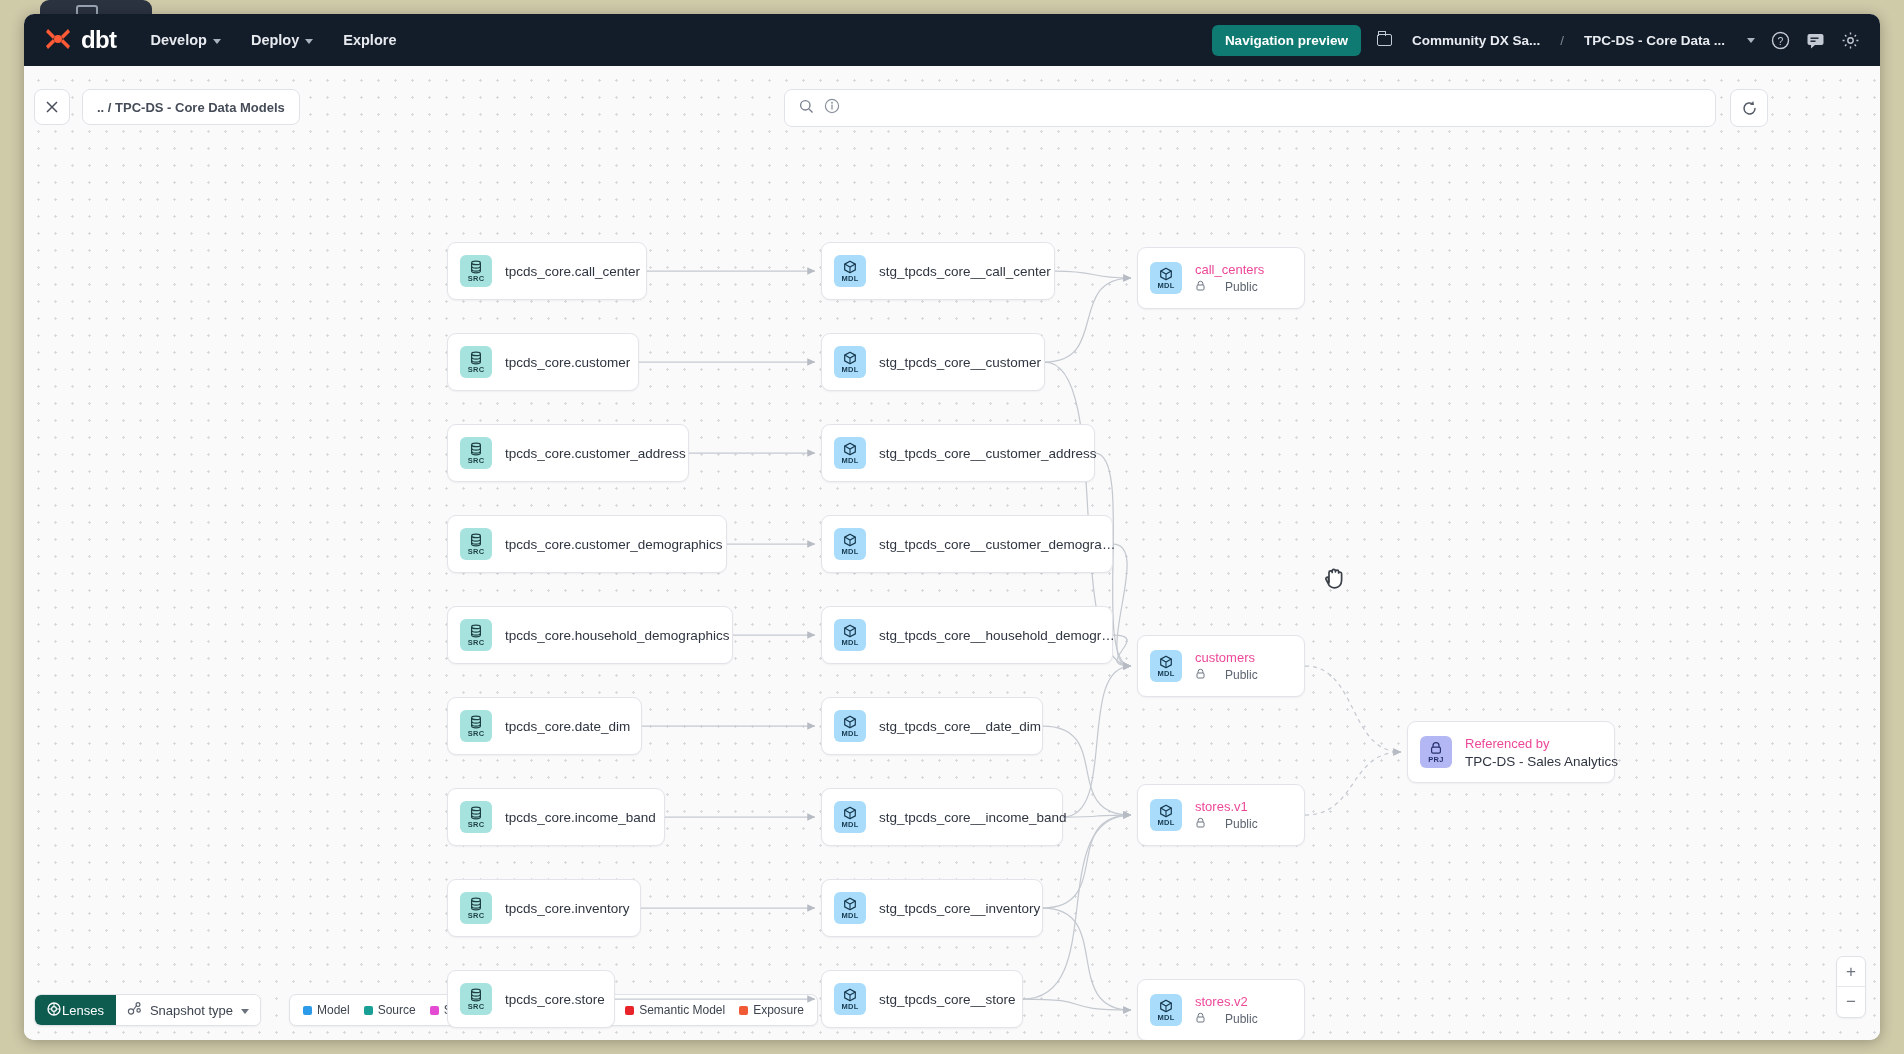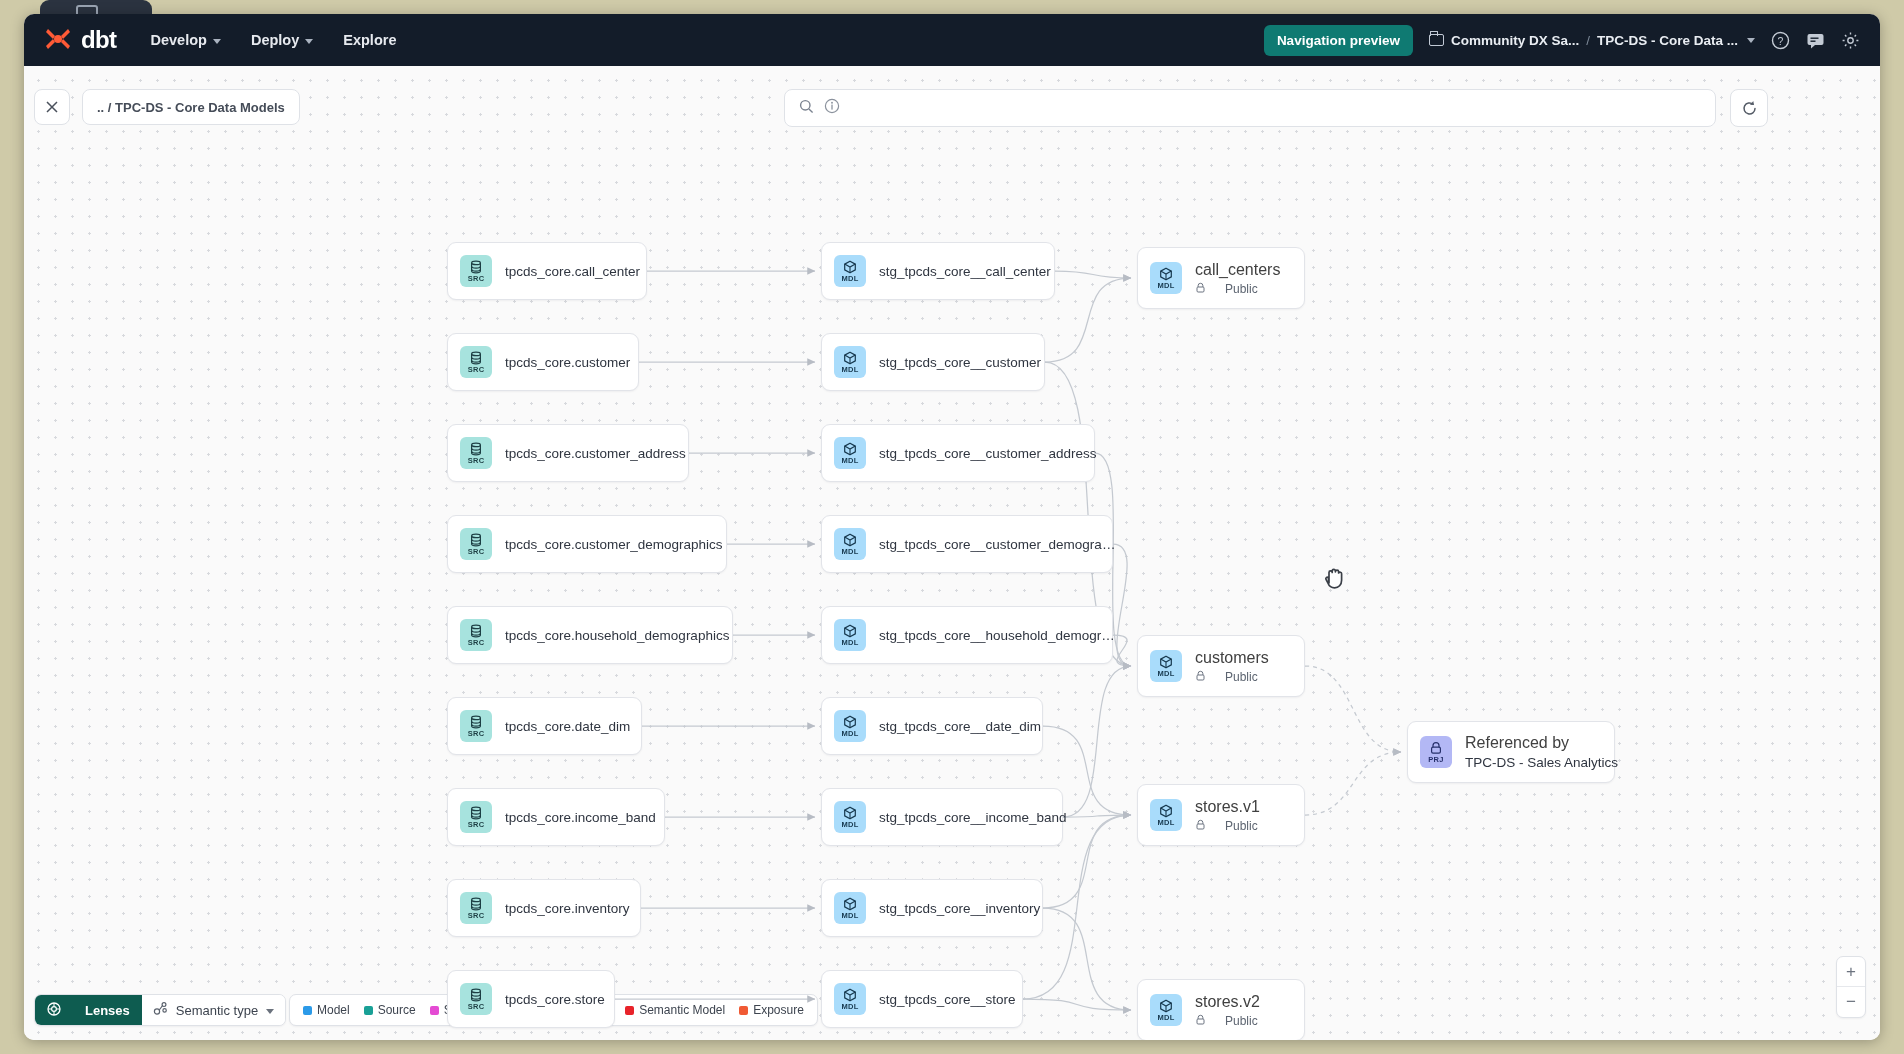--- a/index.html
+++ b/index.html
@@ -63,21 +63,21 @@
     margin-top: 2px;
   }
   .topright {
     margin-left:auto; display:flex; align-items:center; gap: 16px;
   }
   .navpreview {
     background: #0f7a72; color: #fff; font-size: 13.5px; font-weight: bold;
     padding: 8px 13px; border-radius: 6px; cursor: pointer; white-space: nowrap;
   }
   .breadcrumb-top {
-    display:flex; align-items:center; gap:7px;
+    display:flex; align-items:center; gap:20px;
     color: #e9edf2; font-size: 13.5px; font-weight: bold; white-space: nowrap;
   }
   .folder-ic { width:15px; height:12px; position:relative; }
   .folder-ic:before{
     content:""; position:absolute; inset:0;
     border:1.6px solid #c2cad6; border-radius:2px;
   }
   .folder-ic:after{
     content:""; position:absolute; left:1px; top:-3px; width:6px;height:4px;
     border:1.6px solid #c2cad6; border-bottom:none; border-radius:1px 1px 0 0;
@@ -143,36 +143,36 @@
     width:32px;height:32px;border-radius:6px;flex:none;
     display:flex;flex-direction:column;align-items:center;justify-content:center;
     gap:0px;
   }
   .badge .bl { font-size:7.5px; font-weight:bold; letter-spacing:.3px; line-height:1; margin-top:1px;}
   .badge.src { background:#a7e3de; color:#1d3f44; }
   .badge.mdl { background:#a9dcfb; color:#17394f; }
   .badge.prj { background:#b3b8f5; color:#26306b; }
   .nlabel { font-size:13.5px; color:#2f3540; white-space:nowrap; }
   .ntwo { display:flex; flex-direction:column; gap:3px; }
-  .ntwo .t1 { font-size:16px; color:#404040; white-space:nowrap; }
+  .ntwo .t1 { font-size:13px; color:#ec4899; white-space:nowrap; }
   .ntwo .t2 {
     font-size:12px; color:#5c6470; display:flex; align-items:flex-start; gap:19px;
     white-space:nowrap;
   }
   .lock-ic { display:block; }
 
   
   .lensesgrp {
     position:absolute; left:10px; bottom:14px; height:32px;
     display:flex; border:1px solid #dfe2e7; border-radius:7px; overflow:hidden;
     background:#fff; box-shadow:0 1px 2px rgba(16,24,40,.05);
   }
   .lenses-btn {
-    background:#0e5c50; color:#fff; font-size:13px; font-weight:bold;
-    display:flex;align-items:center;gap:24px; padding:0 12px; cursor:pointer;
+    background:#0e5c50; color:#fff; font-size:13px; font-weight:normal;
+    display:flex;align-items:center;gap:1px; padding:0 12px; cursor:pointer;
   }
   .restype-btn {
     background:#fff; color:#3d444f; font-size:13px;
     display:flex;align-items:center;gap:8px; padding:0 11px; cursor:pointer;
   }
   .legend {
     position:absolute; left:265px; bottom:14px; height:32px;
     background:#fff; border:1px solid #dfe2e7; border-radius:7px;
     display:flex; align-items:center; gap:14px; padding:0 13px;
     box-shadow:0 1px 2px rgba(16,24,40,.05);
@@ -629,21 +629,21 @@
       </div>
       <div class="restype-btn">
         <span>
           <svg width="15" height="15" viewBox="0 0 15 15">
             <circle cx="4" cy="10.5" r="2.6" fill="none" stroke="#5b626d" stroke-width="1.2"></circle>
             <circle cx="11" cy="3.6" r="1.9" fill="none" stroke="#5b626d" stroke-width="1.2"></circle>
             <circle cx="11.6" cy="9.4" r="1.7" fill="none" stroke="#5b626d" stroke-width="1.2"></circle>
             <path d="M6.3 9 L9.3 4.9" stroke="#5b626d" stroke-width="1.1"></path>
           </svg>
         </span>
-        <span>Semantic type</span>
+        <span>Snapshot type</span>
         <span class="caret" style="border-top-color:#6b727d"></span>
       </div>
     </div>
 
     <div class="legend" id="legend">
         <div class="lg-item">
           <span class="sw" style="background: rgb(43, 154, 232);"></span>
           <span>Model</span>
         </div>
         <div class="lg-item">

